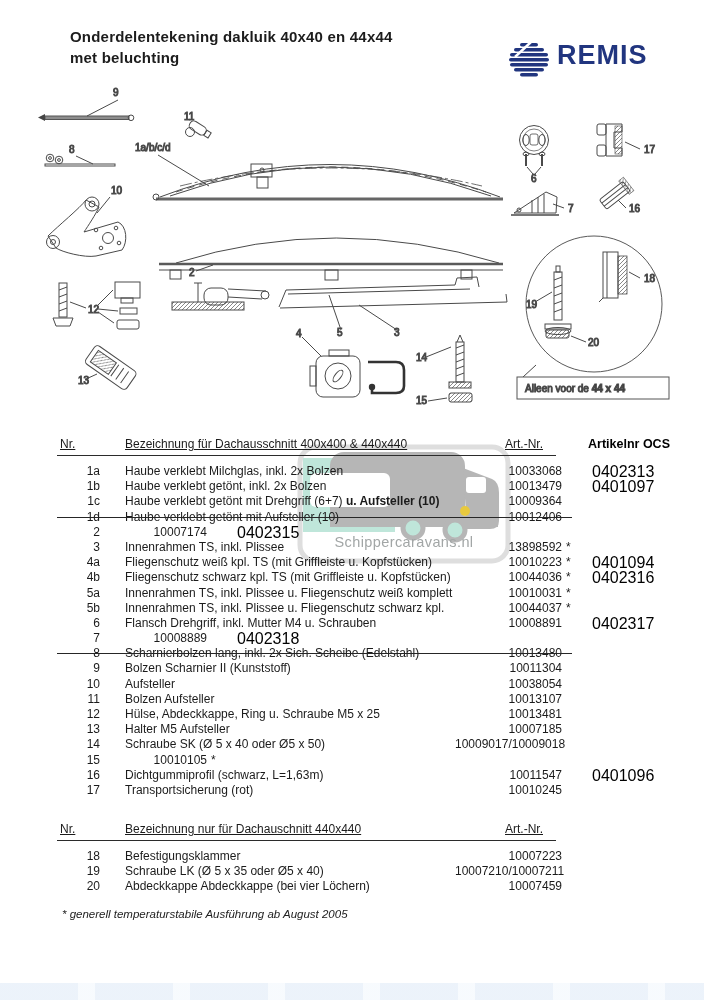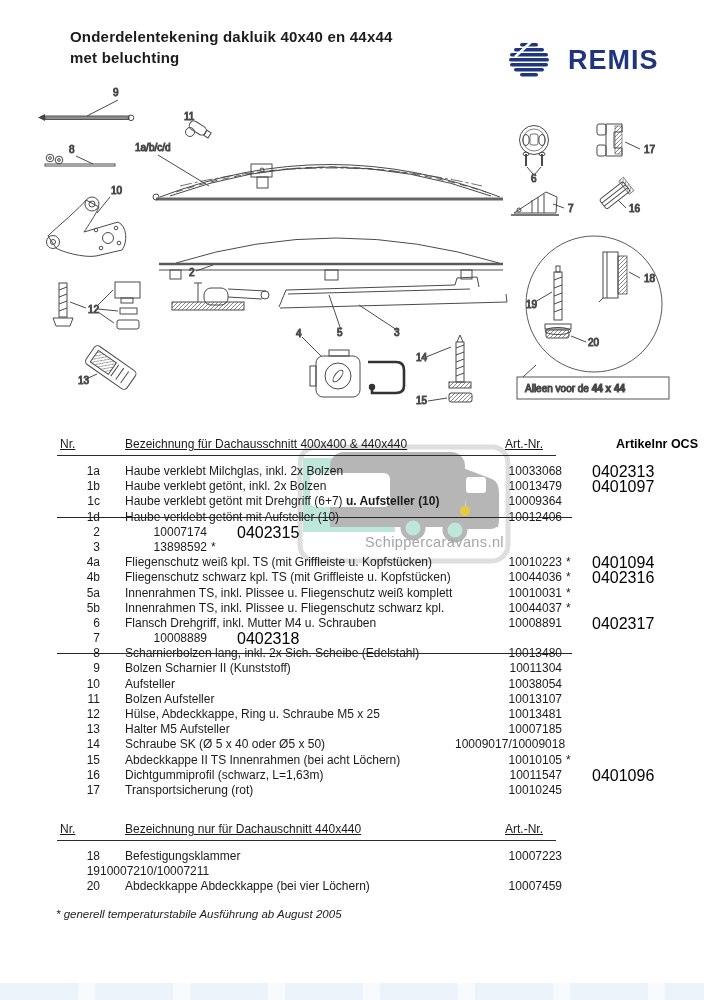--- a/index.html
+++ b/index.html
@@ -1,51 +1,51 @@
 <!DOCTYPE html>
 <html><head>
 <meta charset="utf-8">
 <style>
   html,body{margin:0;padding:0;background:#e9e9e9;}
   .page{position:relative;width:704px;height:1000px;margin:0 auto;background:#ffffff;
         overflow:hidden;font-family:"Liberation Sans",sans-serif;color:#1d1d1d;}
   
   .title{position:absolute;left:70px;top:26px;font-size:15px;font-weight:bold;
          line-height:21px;color:#1c1c1c;letter-spacing:.2px;z-index:3;}
-  .logo{position:absolute;left:506px;top:40px;display:flex;align-items:center;gap:16px;z-index:3;}
+  .logo{position:absolute;left:506px;top:40px;display:flex;align-items:flex-start;gap:5px;z-index:3;}
   .logo-text{font-size:27px;font-weight:800;color:#21357f;letter-spacing:1px;}
   
   .diagram{position:absolute;left:0;top:80px;width:704px;height:350px;z-index:1;}
   .diagram text{font-size:10px;fill:#333;font-family:"Liberation Sans",sans-serif;}
   .callout-text{font-size:11px;fill:#1c1c1c;}
   
   .wm{position:absolute;left:295px;top:444px;width:220px;height:120px;z-index:0;}
-  .wm-text{position:absolute;left:304px;top:534px;width:200px;text-align:right;
+  .wm-text{position:absolute;left:304px;top:534px;width:200px;text-align:center;
            font-size:14.5px;color:#a2a6a6;letter-spacing:.4px;z-index:0;}
   
   .ptable{position:absolute;left:60px;width:644px;z-index:2;font-size:12px;color:#1b1b1b;}
   .t1{top:437px;} .t2{top:822px;}
   .thead{display:flex;position:relative;height:15px;line-height:15px;}
   .h-nr{width:40px;text-align:left;text-decoration:underline;flex:none;}
   .h-desc{margin-left:25px;text-decoration:underline;white-space:nowrap;}
   .h-art{position:absolute;left:445px;text-decoration:underline;}
-  .h-ocs{position:absolute;left:556px;font-weight:bold;font-size:12.5px;color:#000;text-decoration:none;}
+  .h-ocs{position:absolute;left:528px;font-weight:bold;font-size:12.5px;color:#000;text-decoration:none;}
   .thead::after{content:"";position:absolute;left:-3px;width:499px;bottom:-4px;
                 border-top:1.5px solid #2b2b2b;}
   .rows{margin-top:12px;}
   .trow{position:relative;display:flex;height:15.2px;line-height:15.2px;}
   .c-nr{width:40px;text-align:right;flex:none;}
   .c-desc{margin-left:25px;width:330px;white-space:nowrap;flex:none;}
   .c-desc b{font-weight:bold;}
   .c-art{width:107px;text-align:right;flex:none;}
   .c-star{width:16px;padding-left:4px;flex:none;}
   .c-ocs{margin-left:10px;width:90px;font-size:16px;color:#000;flex:none;}
   .struck::after{content:"";position:absolute;left:-3px;width:515px;top:7px;
                  border-top:1.4px solid #262626;}
-  .footnote{position:absolute;left:56px;top:908px;font-size:11.5px;font-style:italic;
+  .footnote{position:absolute;left:62px;top:908px;font-size:11.5px;font-style:italic;
             color:#222;z-index:2;}
   .scan-strip{position:absolute;left:0;top:983px;width:704px;height:17px;opacity:.65;
      background:repeating-linear-gradient(90deg,#e2ecf8 0px,#e2ecf8 78px,#f3f8fd 78px,#f3f8fd 95px);}
 </style>
 </head>
 <body>
 
 <div class="page">
 
   <div class="title">
@@ -342,20 +342,21 @@
           <span class="c-ocs"></span>
         </div>
         <div class="trow">
           <span class="c-nr">2</span>
           <span class="c-art">10007174</span>
           <span class="c-star"></span>
           <span class="c-ocs">0402315</span>
         </div>
         <div class="trow">
           <span class="c-nr">3</span>
+          <span class="c-desc">Innenrahmen TS, inkl. Plissee</span>
           <span class="c-art">13898592</span>
           <span class="c-star">*</span>
           <span class="c-ocs"></span>
         </div>
         <div class="trow">
           <span class="c-nr">4a</span>
           <span class="c-desc">Fliegenschutz weiß kpl. TS (mit Griffleiste u. Kopfstücken)</span>
           <span class="c-art">10010223</span>
           <span class="c-star">*</span>
           <span class="c-ocs">0401094</span>
@@ -438,21 +439,20 @@
         </div>
         <div class="trow">
           <span class="c-nr">14</span>
           <span class="c-desc">Schraube SK (Ø 5 x 40 oder Ø5 x 50)</span>
           <span class="c-art">10009017/10009018</span>
           <span class="c-star"></span>
           <span class="c-ocs"></span>
         </div>
         <div class="trow">
           <span class="c-nr">15</span>
-          <span class="c-desc">Abdeckkappe II TS Innenrahmen (bei acht Löchern)</span>
           <span class="c-art">10010105</span>
           <span class="c-star">*</span>
           <span class="c-ocs"></span>
         </div>
         <div class="trow">
           <span class="c-nr">16</span>
           <span class="c-desc">Dichtgummiprofil (schwarz, L=1,63m)</span>
           <span class="c-art">10011547</span>
           <span class="c-star"></span>
           <span class="c-ocs">0401096</span>
@@ -476,20 +476,21 @@
     <div class="rows" id="t2rows">
         <div class="trow">
           <span class="c-nr">18</span>
           <span class="c-desc">Befestigungsklammer</span>
           <span class="c-art">10007223</span>
           <span class="c-star"></span>
           <span class="c-ocs"></span>
         </div>
         <div class="trow">
           <span class="c-nr">19</span>
+          <span class="c-desc">Schraube LK (Ø 5 x 35 oder Ø5 x 40)</span>
           <span class="c-art">10007210/10007211</span>
           <span class="c-star"></span>
           <span class="c-ocs"></span>
         </div>
         <div class="trow">
           <span class="c-nr">20</span>
           <span class="c-desc">Abdeckkappe Abdeckkappe (bei vier Löchern)</span>
           <span class="c-art">10007459</span>
           <span class="c-star"></span>
           <span class="c-ocs"></span>

